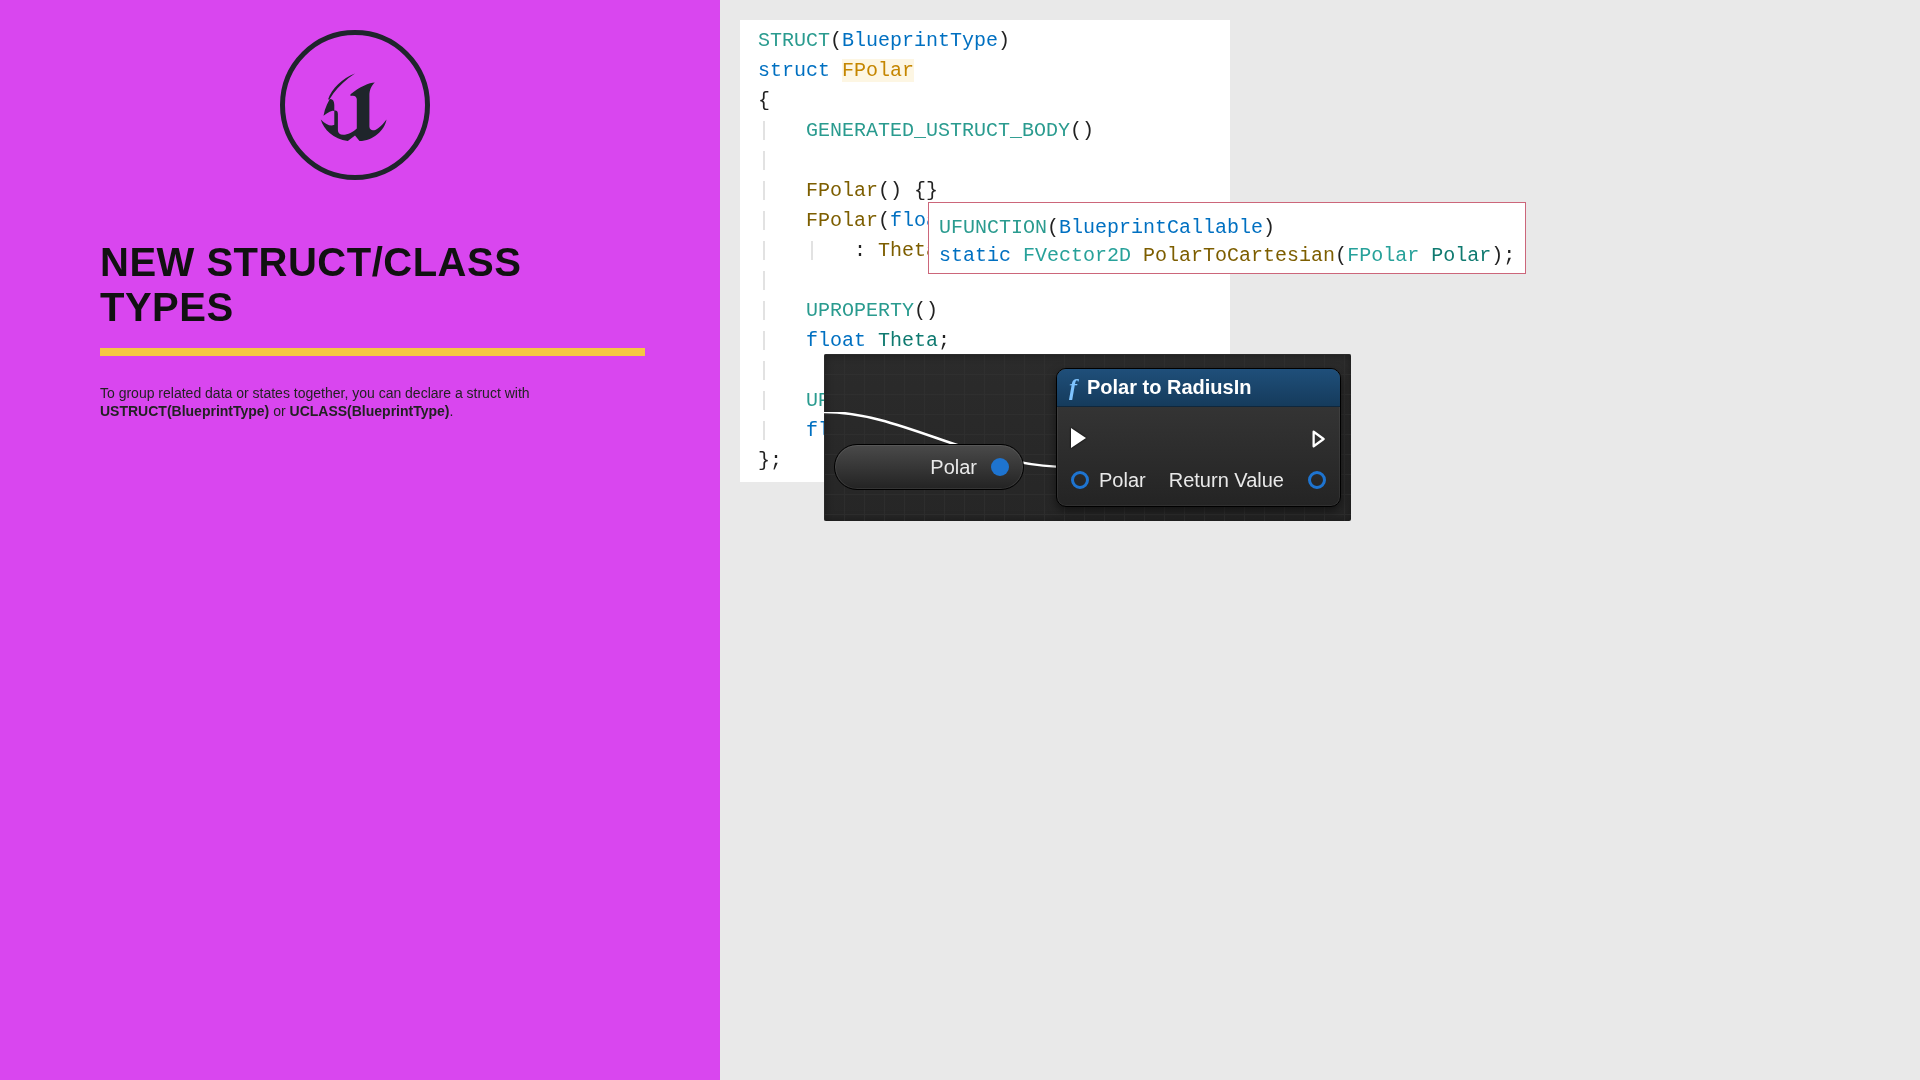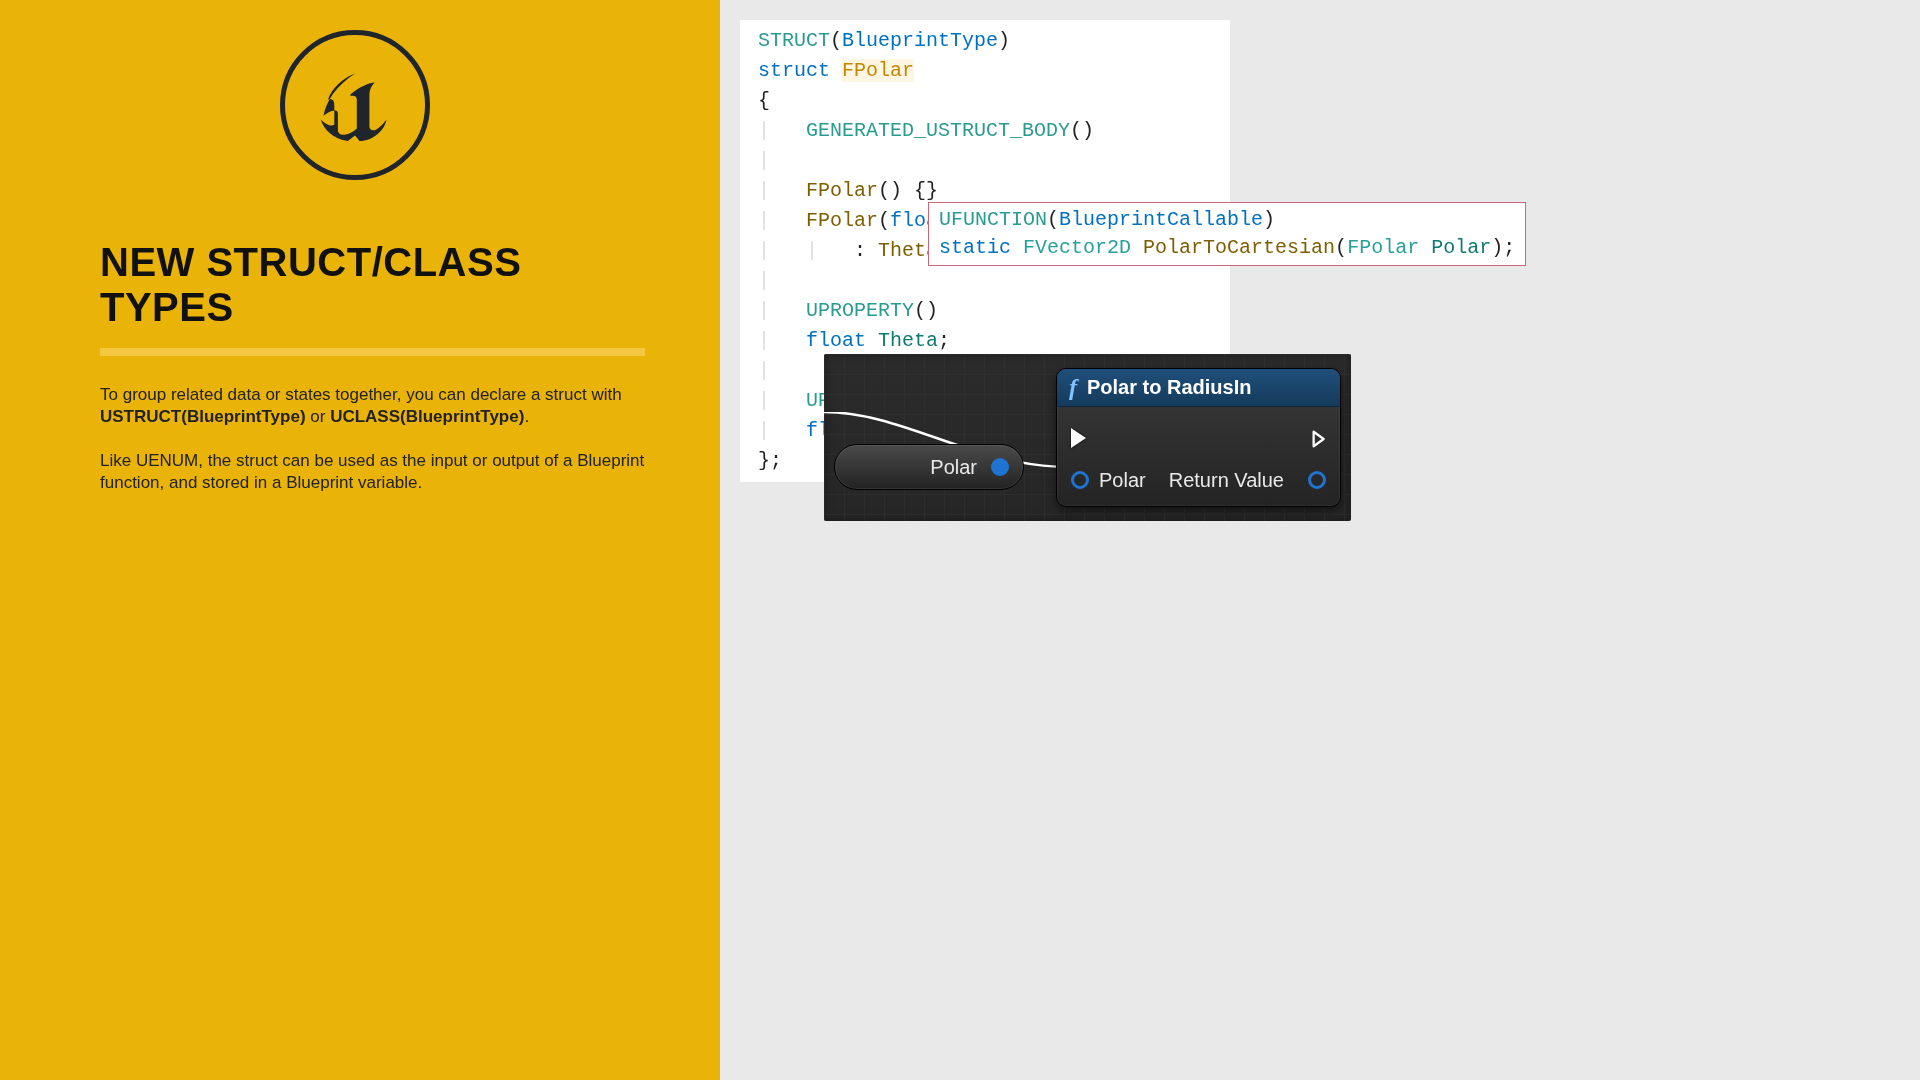--- a/index.html
+++ b/index.html
@@ -1,21 +1,21 @@
 <!DOCTYPE html>
 <html><head>
 <meta charset="utf-8">
 <style>
   * { margin: 0; padding: 0; box-sizing: border-box; }
   html, body { width: 1920px; height: 1080px; font-family: Arial, Helvetica, sans-serif; overflow: hidden; }
   body { display: flex; }
   .left-panel {
     width: 720px;
     height: 100%;
-    background: #eab308;
+    background: #d946ef;
     padding: 30px 70px 30px 100px;
   }
   .right-panel {
     flex: 1;
     height: 100%;
     background: #e9e9e9;
     padding: 20px 20px 20px 20px;
     position: relative;
   }
   .logo-wrap {
@@ -40,21 +40,21 @@
     color: #111;
     margin-bottom: 18px;
   }
   .underline {
     height: 8px;
     background: #f5c842;
     width: 545px;
     margin-bottom: 28px;
   }
   .para {
-    font-size: 17px;
+    font-size: 14px;
     line-height: 1.3;
     color: #222;
     margin-bottom: 22px;
     max-width: 545px;
   }
   .para .bold { font-weight: 700; }
   
   .code-block {
     background: #ffffff;
     padding: 6px 18px 6px 18px;
@@ -77,21 +77,21 @@
   .tok-fn { color: #7d5e00; }
   .tok-brace { color: #222; }
   .tok-ind { color: #ddd; }
 
   .callout {
     position: absolute;
     left: 208px;
     top: 202px;
     border: 1.5px solid #cc667a;
     background: #fff;
-    padding: 3px 10px 3px 10px;
+    padding: 11px 10px 3px 10px;
     font-family: Consolas, 'Courier New', monospace;
     font-size: 20px;
     line-height: 1.4;
     white-space: pre;
   }
   
   .bp-graph {
     position: absolute;
     left: 104px;
     top: 354px;
@@ -183,21 +183,20 @@
     </div>
   </div>
 
   <h1 class="title">NEW STRUCT/CLASS TYPES</h1>
   <div class="underline"></div>
 
   <p class="para">
     <span>To group related data or states together, you can declare a struct with </span><span class="bold">USTRUCT(BlueprintType)</span><span> or </span><span class="bold">UCLASS(BlueprintType)</span><span>.</span>
   </p>
 
-  <p class="para">Like UENUM, the struct can be used as the input or output of a Blueprint function, and stored in a Blueprint variable.</p>
 
 </div>
 
 <div class="right-panel">
 
   <div class="code-block"><span class="tok-macro">STRUCT</span><span class="tok-brace">(</span><span class="tok-kw">BlueprintType</span><span class="tok-brace">)</span>
 <span class="tok-kw-it">struct</span> <span class="tok-name">FPolar</span>
 <span class="tok-brace">{</span>
 <span class="tok-ind">|</span>   <span class="tok-macro">GENERATED_USTRUCT_BODY</span><span class="tok-brace">()</span>
 <span class="tok-ind">|</span>

